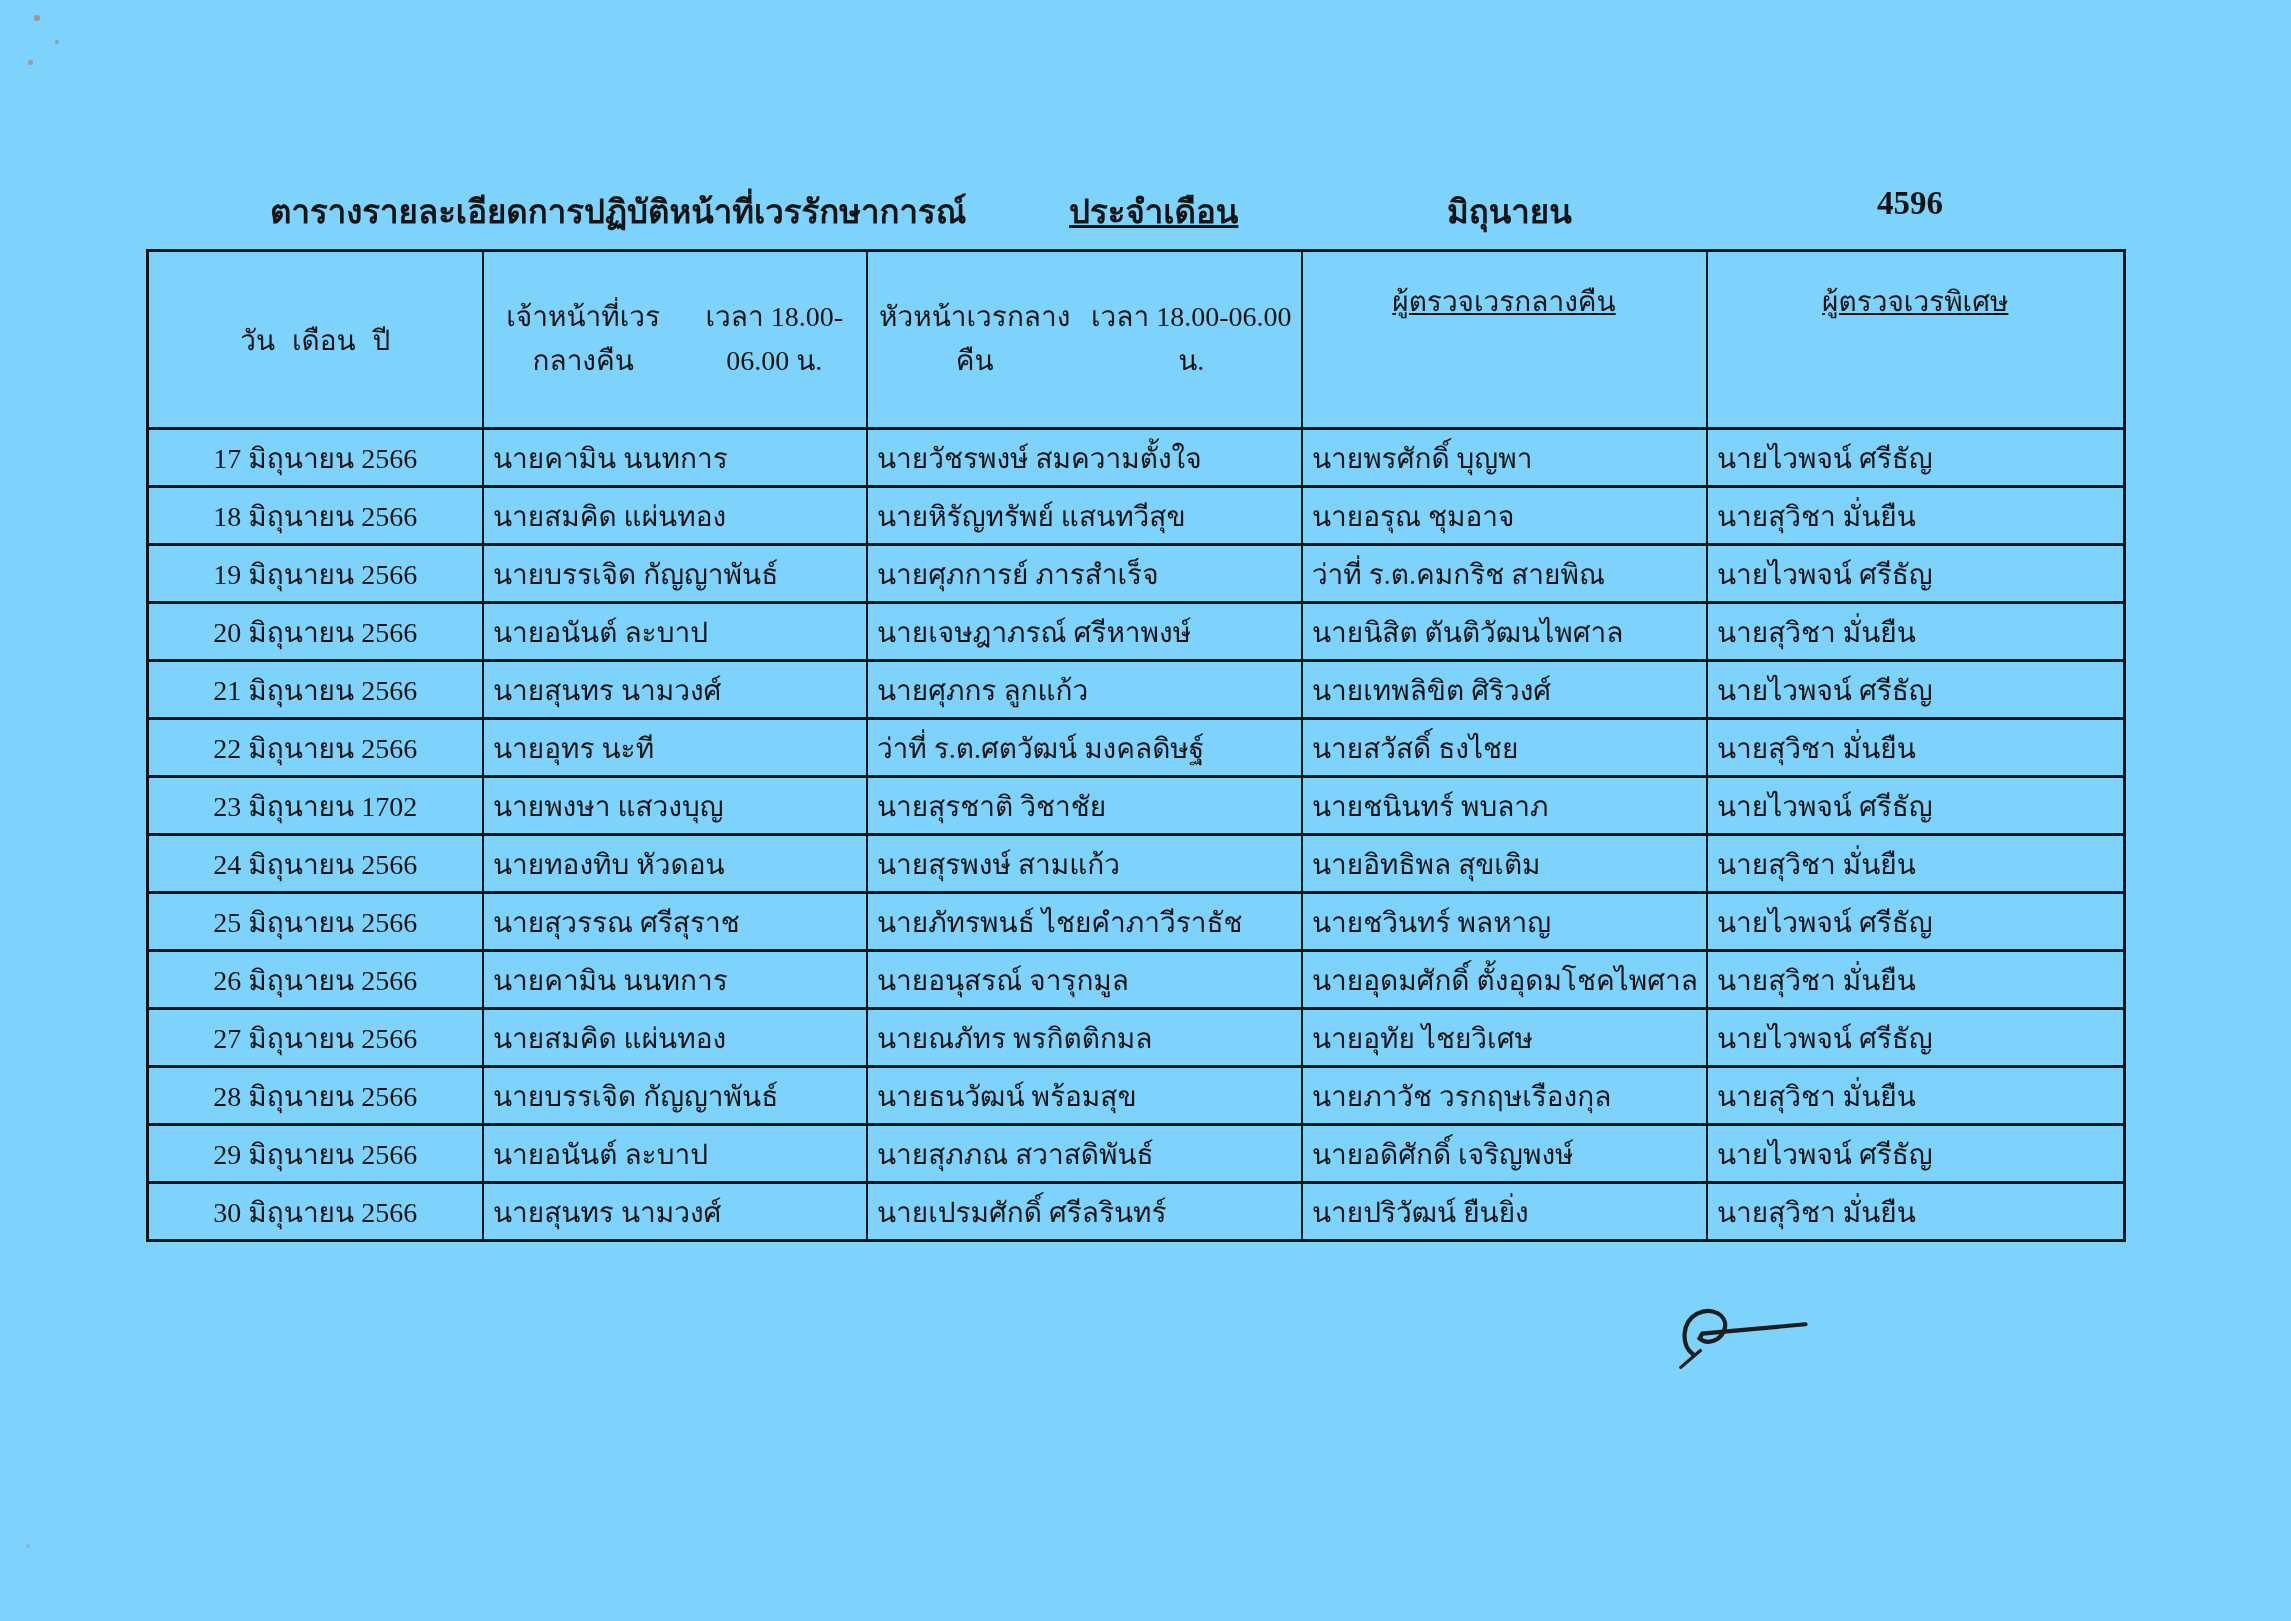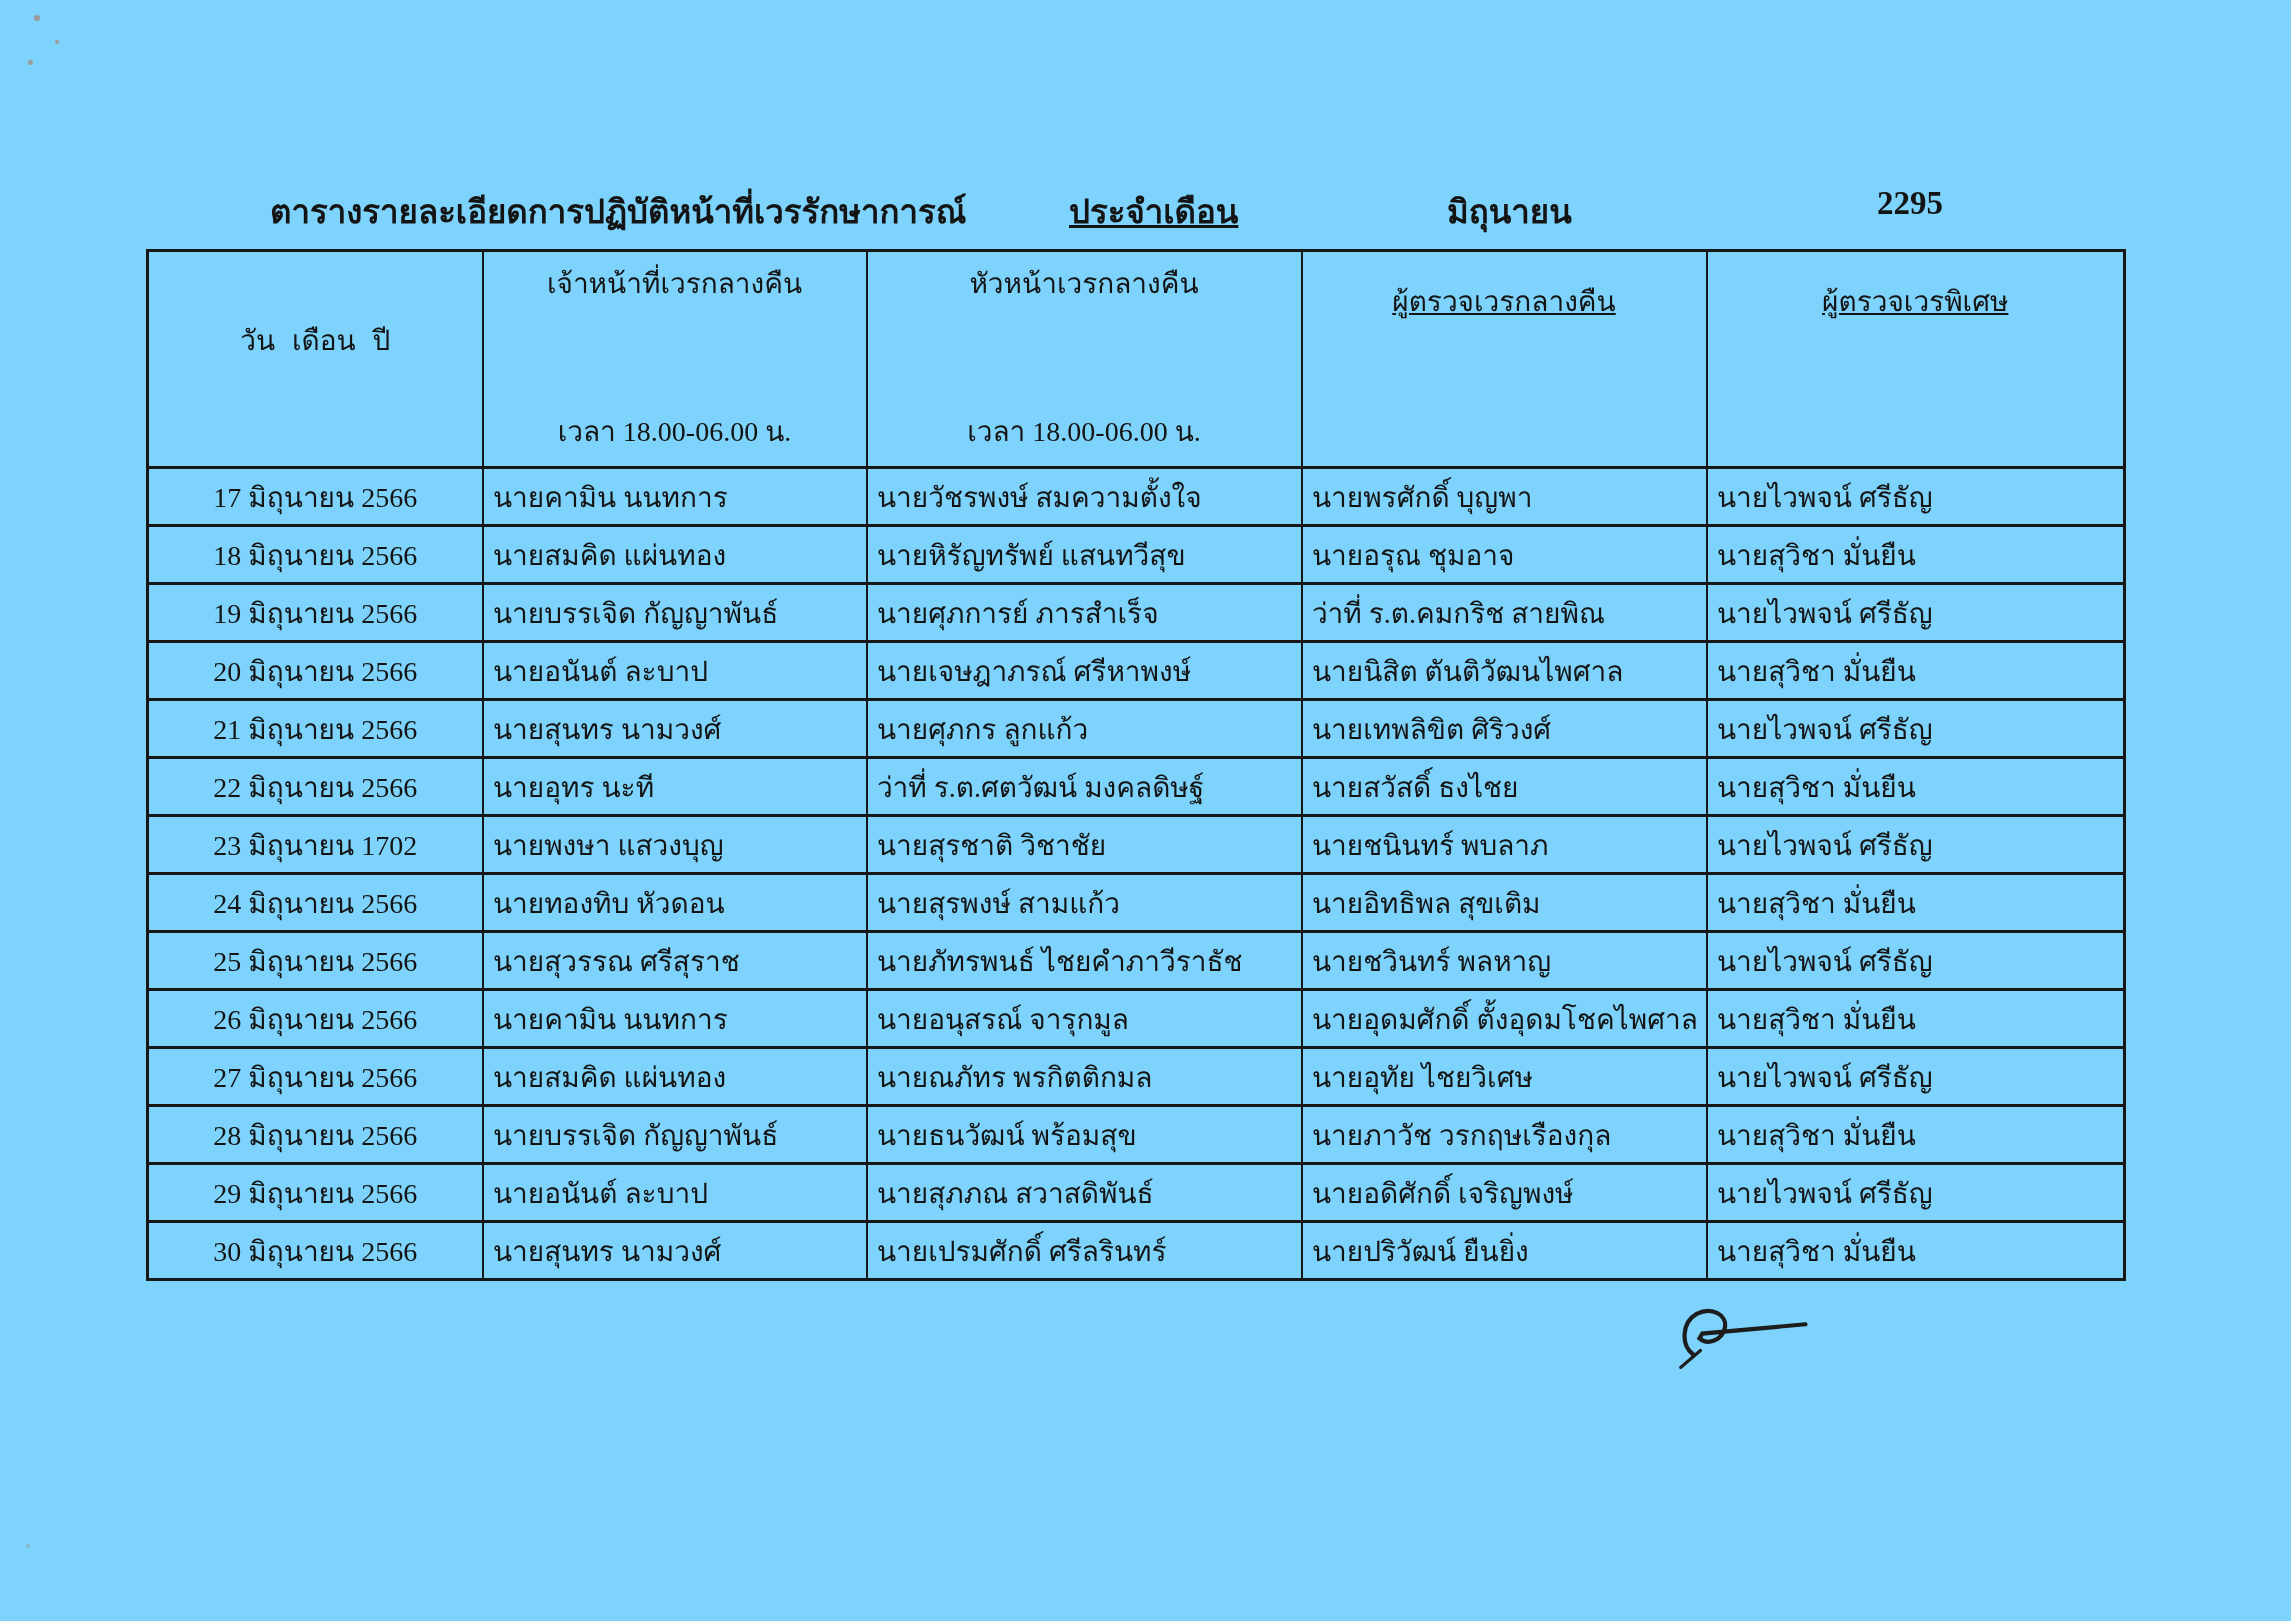--- a/index.html
+++ b/index.html
@@ -21,41 +21,41 @@
     position:absolute;left:146px;top:249px;
     width:1977px;
     border-collapse:collapse;table-layout:fixed;
     border:3.8px solid #161616;
   }
   th,td{border:2.8px solid #161616;}
   thead tr{height:175px;}
   tbody tr{height:58px;}
   th{font-weight:normal;font-size:28px;vertical-align:top;padding:0;}
   .h-center{display:flex;align-items:center;justify-content:center;height:175px;font-family:Liberation Mono, monospace;}
-  .h-col{display:flex;flex-direction:column;justify-content:space-between;align-items:center;height:214px;padding:9.4px 0 13px 0;box-sizing:border-box;}
+  .h-col{display:flex;flex-direction:row;justify-content:space-between;align-items:center;height:175px;padding:9.4px 0 13px 0;box-sizing:border-box;}
   .h-top{display:flex;justify-content:center;padding-top:27px;text-decoration:underline;}
   td{font-size:28px;padding:0 9.4px;white-space:nowrap;overflow:hidden;}
   td.date-cell{text-align:center;padding:0;}
   tbody td{border-top-width:3.8px;border-bottom-width:3.8px;}
   .signature{position:absolute;left:1674px;top:1298px;width:141px;height:75px;}
 </style>
 </head>
 <body>
 
 <div class="page">
 
   <div class="speck" style="left:34px;top:15px;width:5.6px;height:5.6px;"></div>
   <div class="speck" style="left:55px;top:40px;width:3.8px;height:3.8px;"></div>
   <div class="speck" style="left:28px;top:60px;width:4.7px;height:4.7px;"></div>
   <div class="speck" style="left:26px;top:1544px;width:3.8px;height:3.8px;opacity:.5;"></div>
 
   <div class="title-item t-main">ตารางรายละเอียดการปฏิบัติหน้าที่เวรรักษาการณ์</div>
   <div class="title-item t-monthlabel">ประจำเดือน</div>
   <div class="title-item t-month">มิถุนายน</div>
-  <div class="title-item t-year">2295</div>
+  <div class="title-item t-year">4596</div>
 
   <table class="roster">
     <colgroup>
       <col style="width:335px">
         <col style="width:384px">
         <col style="width:435px">
         <col style="width:405px">
         <col style="width:418px">
     </colgroup>
     <thead>

